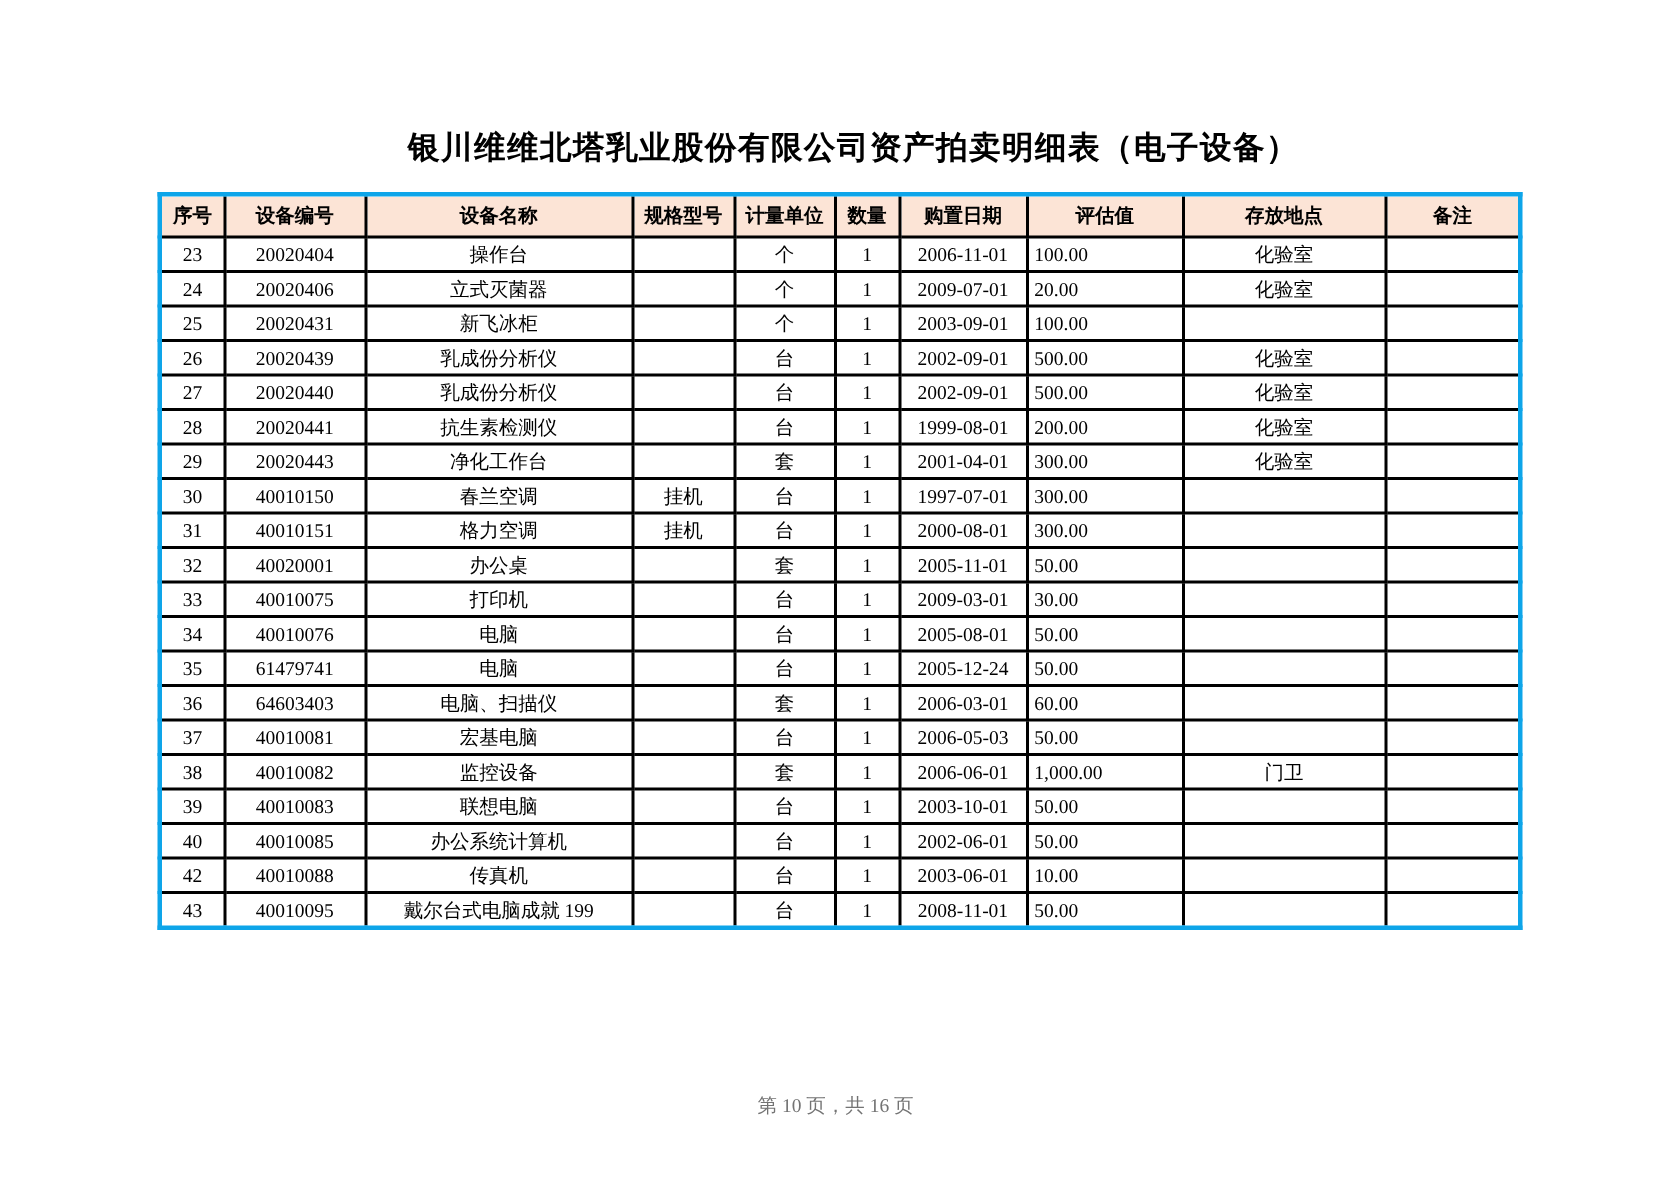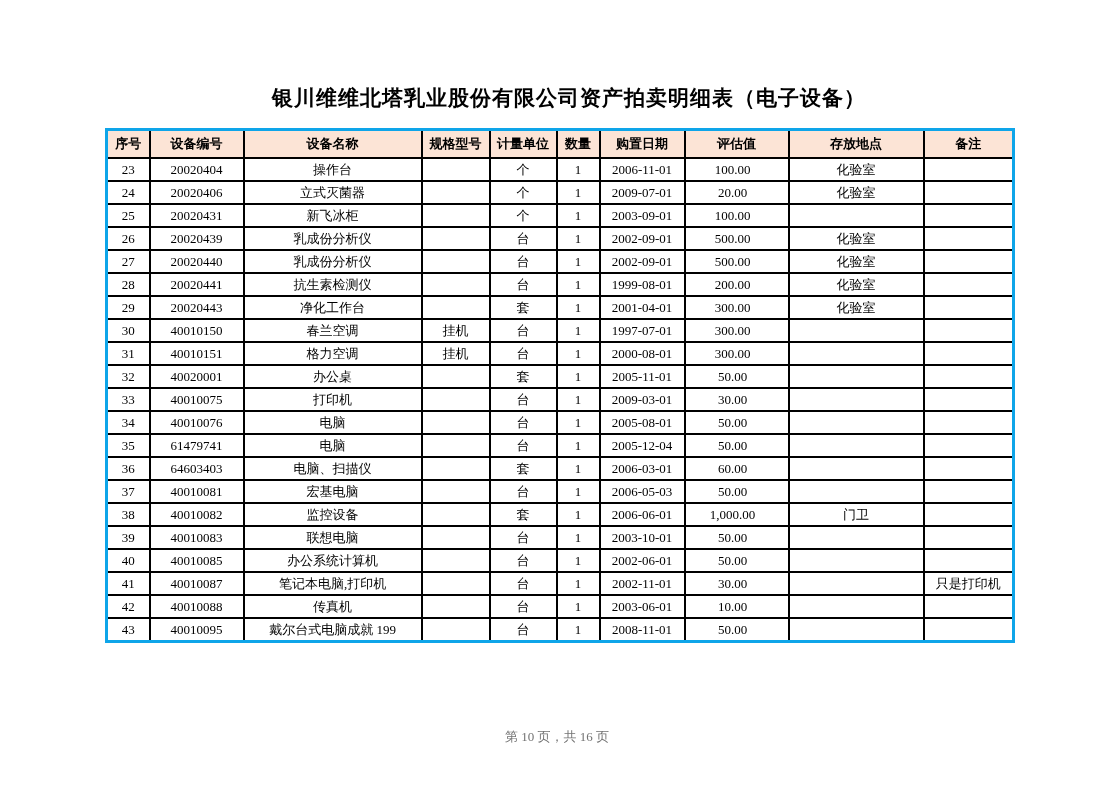--- a/index.html
+++ b/index.html
@@ -64,21 +64,21 @@
   col.c2 { width: 178px; }
   col.c3 { width: 68px; }
   col.c4 { width: 67px; }
   col.c5 { width: 43px; }
   col.c6 { width: 85px; }
   col.c7 { width: 104px; }
   col.c8 { width: 135px; }
   col.c9 { width: 90px; }
   
   table.asset-table td:nth-child(8) {
-    text-align: center;
+    text-align: left;
     padding-right: 12px;
   }
   .page-footer {
     position: absolute;
     top: 728px;
     left: 0;
     width: 100%;
     text-align: center;
     font-family: "Liberation Serif", "DejaVu Serif", serif;
     font-size: 13px;
@@ -264,21 +264,21 @@
           <td></td>
           <td></td>
         </tr>
         <tr>
           <td>35</td>
           <td>61479741</td>
           <td>电脑</td>
           <td></td>
           <td>台</td>
           <td>1</td>
-          <td>2005-12-04</td>
+          <td>2005-12-24</td>
           <td>50.00</td>
           <td></td>
           <td></td>
         </tr>
         <tr>
           <td>36</td>
           <td>64603403</td>
           <td>电脑、扫描仪</td>
           <td></td>
           <td>套</td>
@@ -330,32 +330,20 @@
           <td>办公系统计算机</td>
           <td></td>
           <td>台</td>
           <td>1</td>
           <td>2002-06-01</td>
           <td>50.00</td>
           <td></td>
           <td></td>
         </tr>
         <tr>
-          <td>41</td>
-          <td>40010087</td>
-          <td>笔记本电脑,打印机</td>
-          <td></td>
-          <td>台</td>
-          <td>1</td>
-          <td>2002-11-01</td>
-          <td>30.00</td>
-          <td></td>
-          <td>只是打印机</td>
-        </tr>
-        <tr>
           <td>42</td>
           <td>40010088</td>
           <td>传真机</td>
           <td></td>
           <td>台</td>
           <td>1</td>
           <td>2003-06-01</td>
           <td>10.00</td>
           <td></td>
           <td></td>

